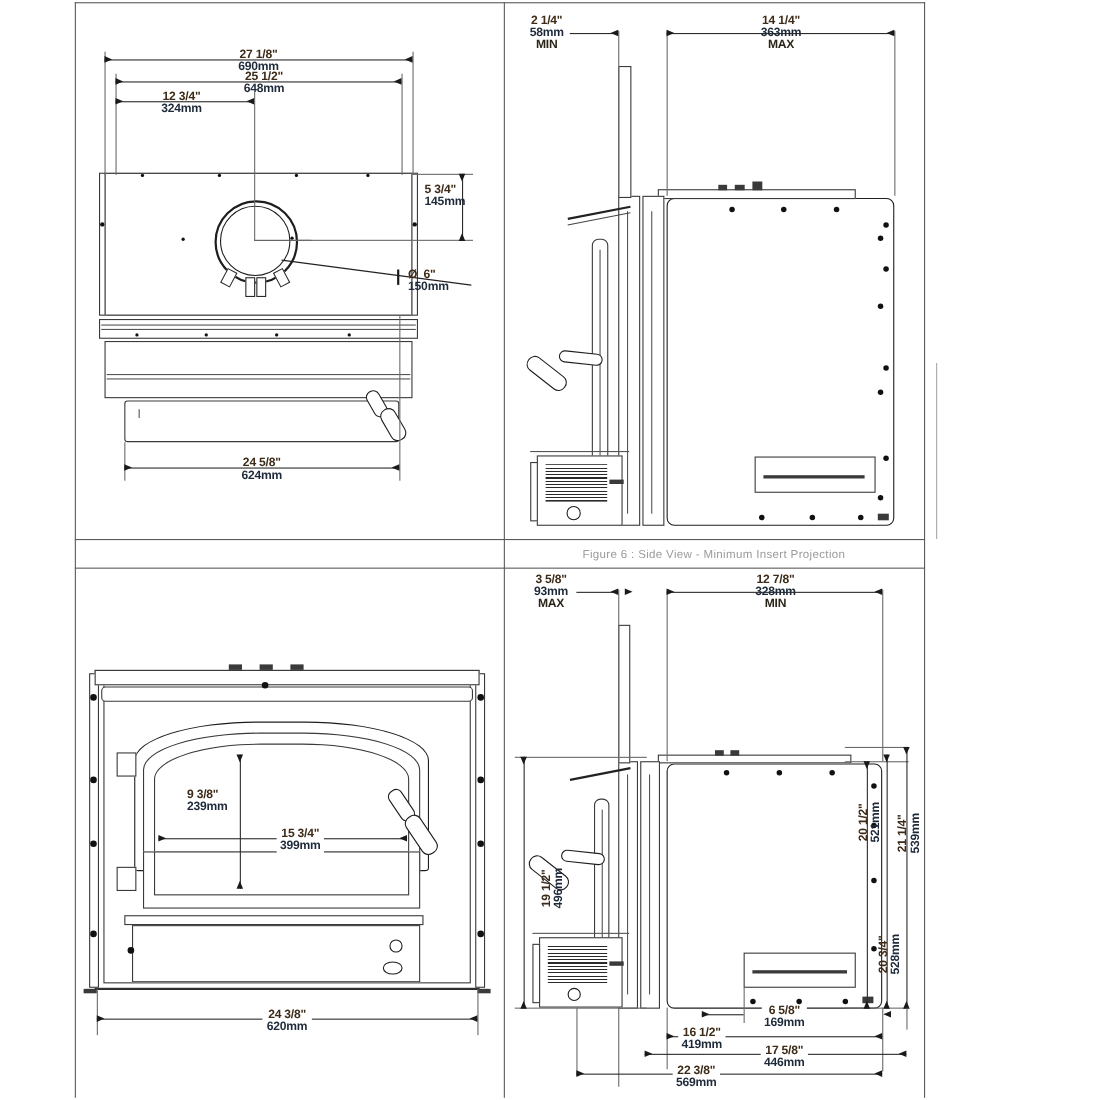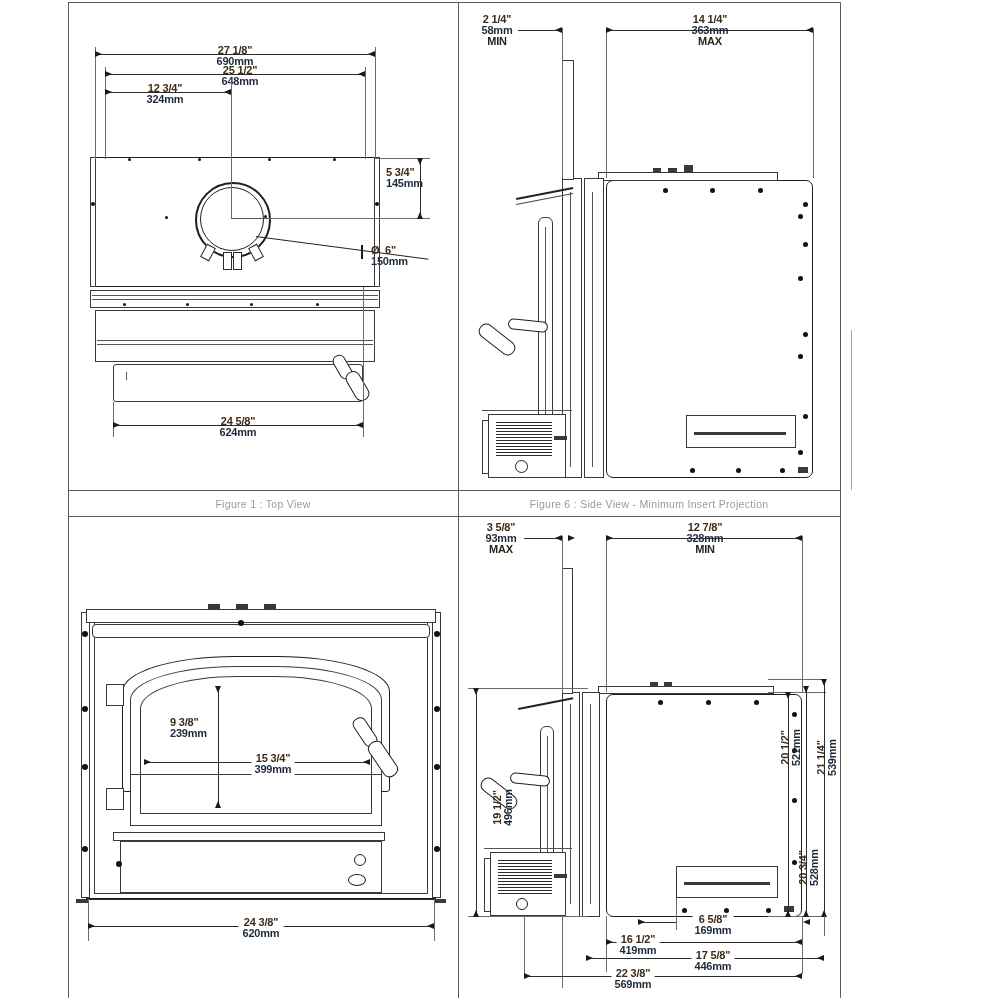--- a/index.html
+++ b/index.html
@@ -68,23 +68,20 @@
 <div id="page">
 
   <div class="vline dark" style="left:68px;top:2px;height:996px;"></div>
   <div class="vline dark" style="left:458px;top:2px;height:996px;"></div>
   <div class="vline dark" style="left:840px;top:2px;height:996px;"></div>
   <div class="hline dark" style="left:68px;top:2px;width:773px;"></div>
   <div class="hline dark" style="left:68px;top:490px;width:773px;"></div>
   <div class="hline dark" style="left:68px;top:516px;width:773px;"></div>
   <div class="vline" style="left:851px;top:330px;height:160px;background:#a8a8a8;"></div>
 
-  <div class="caption" style="left:68px;top:491px;width:390px;height:25px;">
-    <span>Figure 1 : Top View</span>
-  </div>
   <div class="caption" style="left:458px;top:491px;width:382px;height:25px;">
     <span>Figure 6 : Side View - Minimum Insert Projection</span>
   </div>
 
   <div class="cell" style="left:68px;top:2px;width:390px;height:488px;">
 
     <div class="box" style="left:27px;top:155px;width:280px;height:130px;"></div>
 
     <div class="box thin" style="left:22px;top:155px;width:6px;height:130px;"></div>
     <div class="box thin" style="left:306px;top:155px;width:6px;height:130px;"></div>

